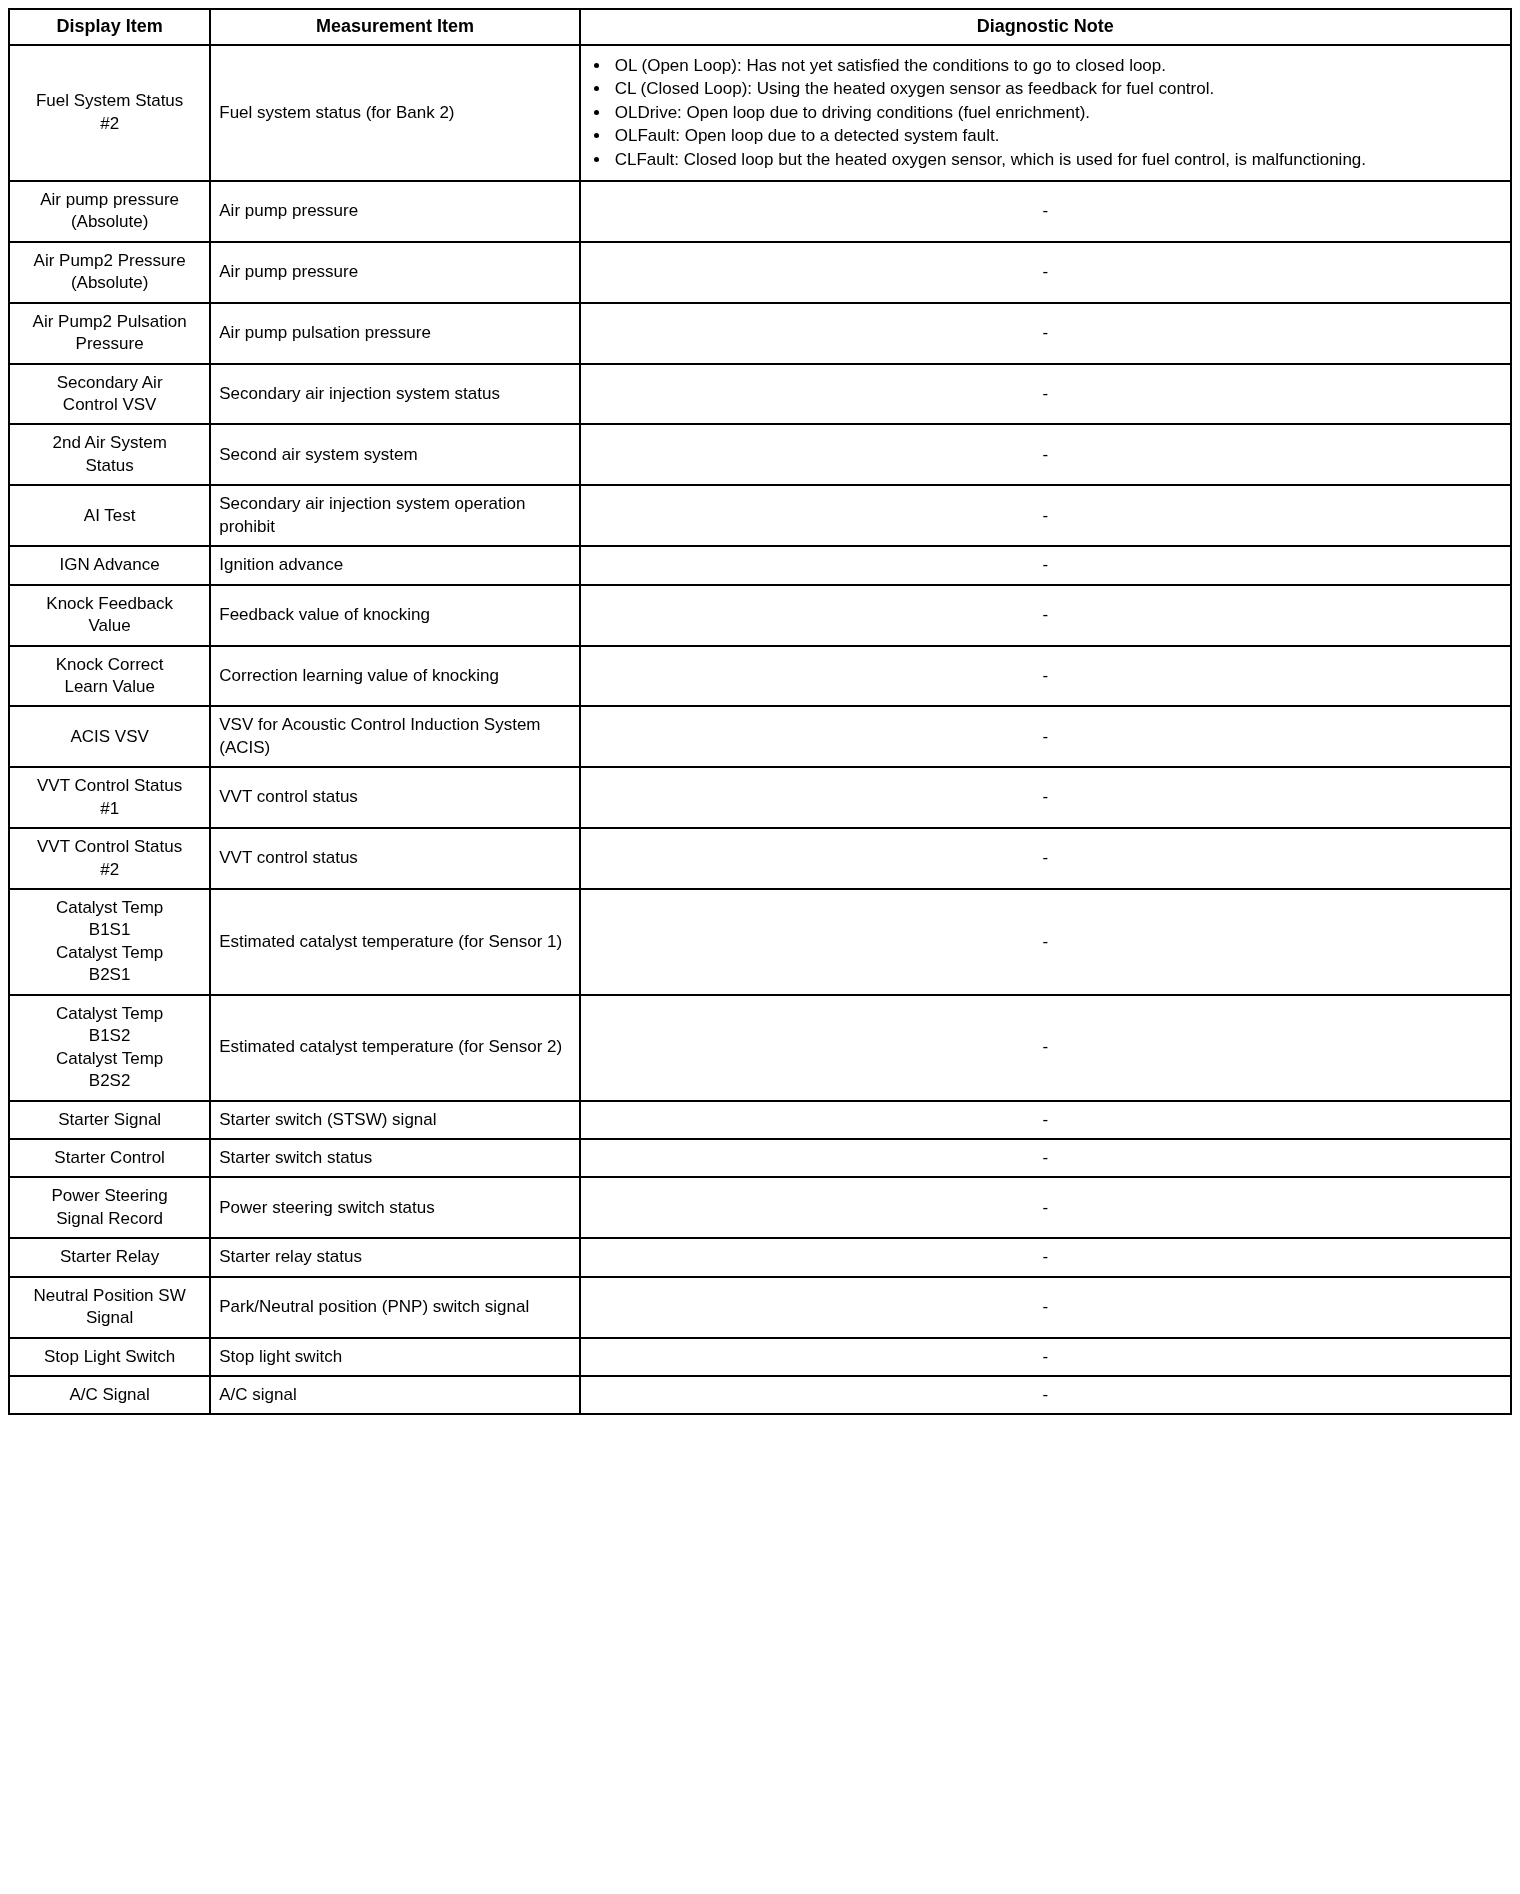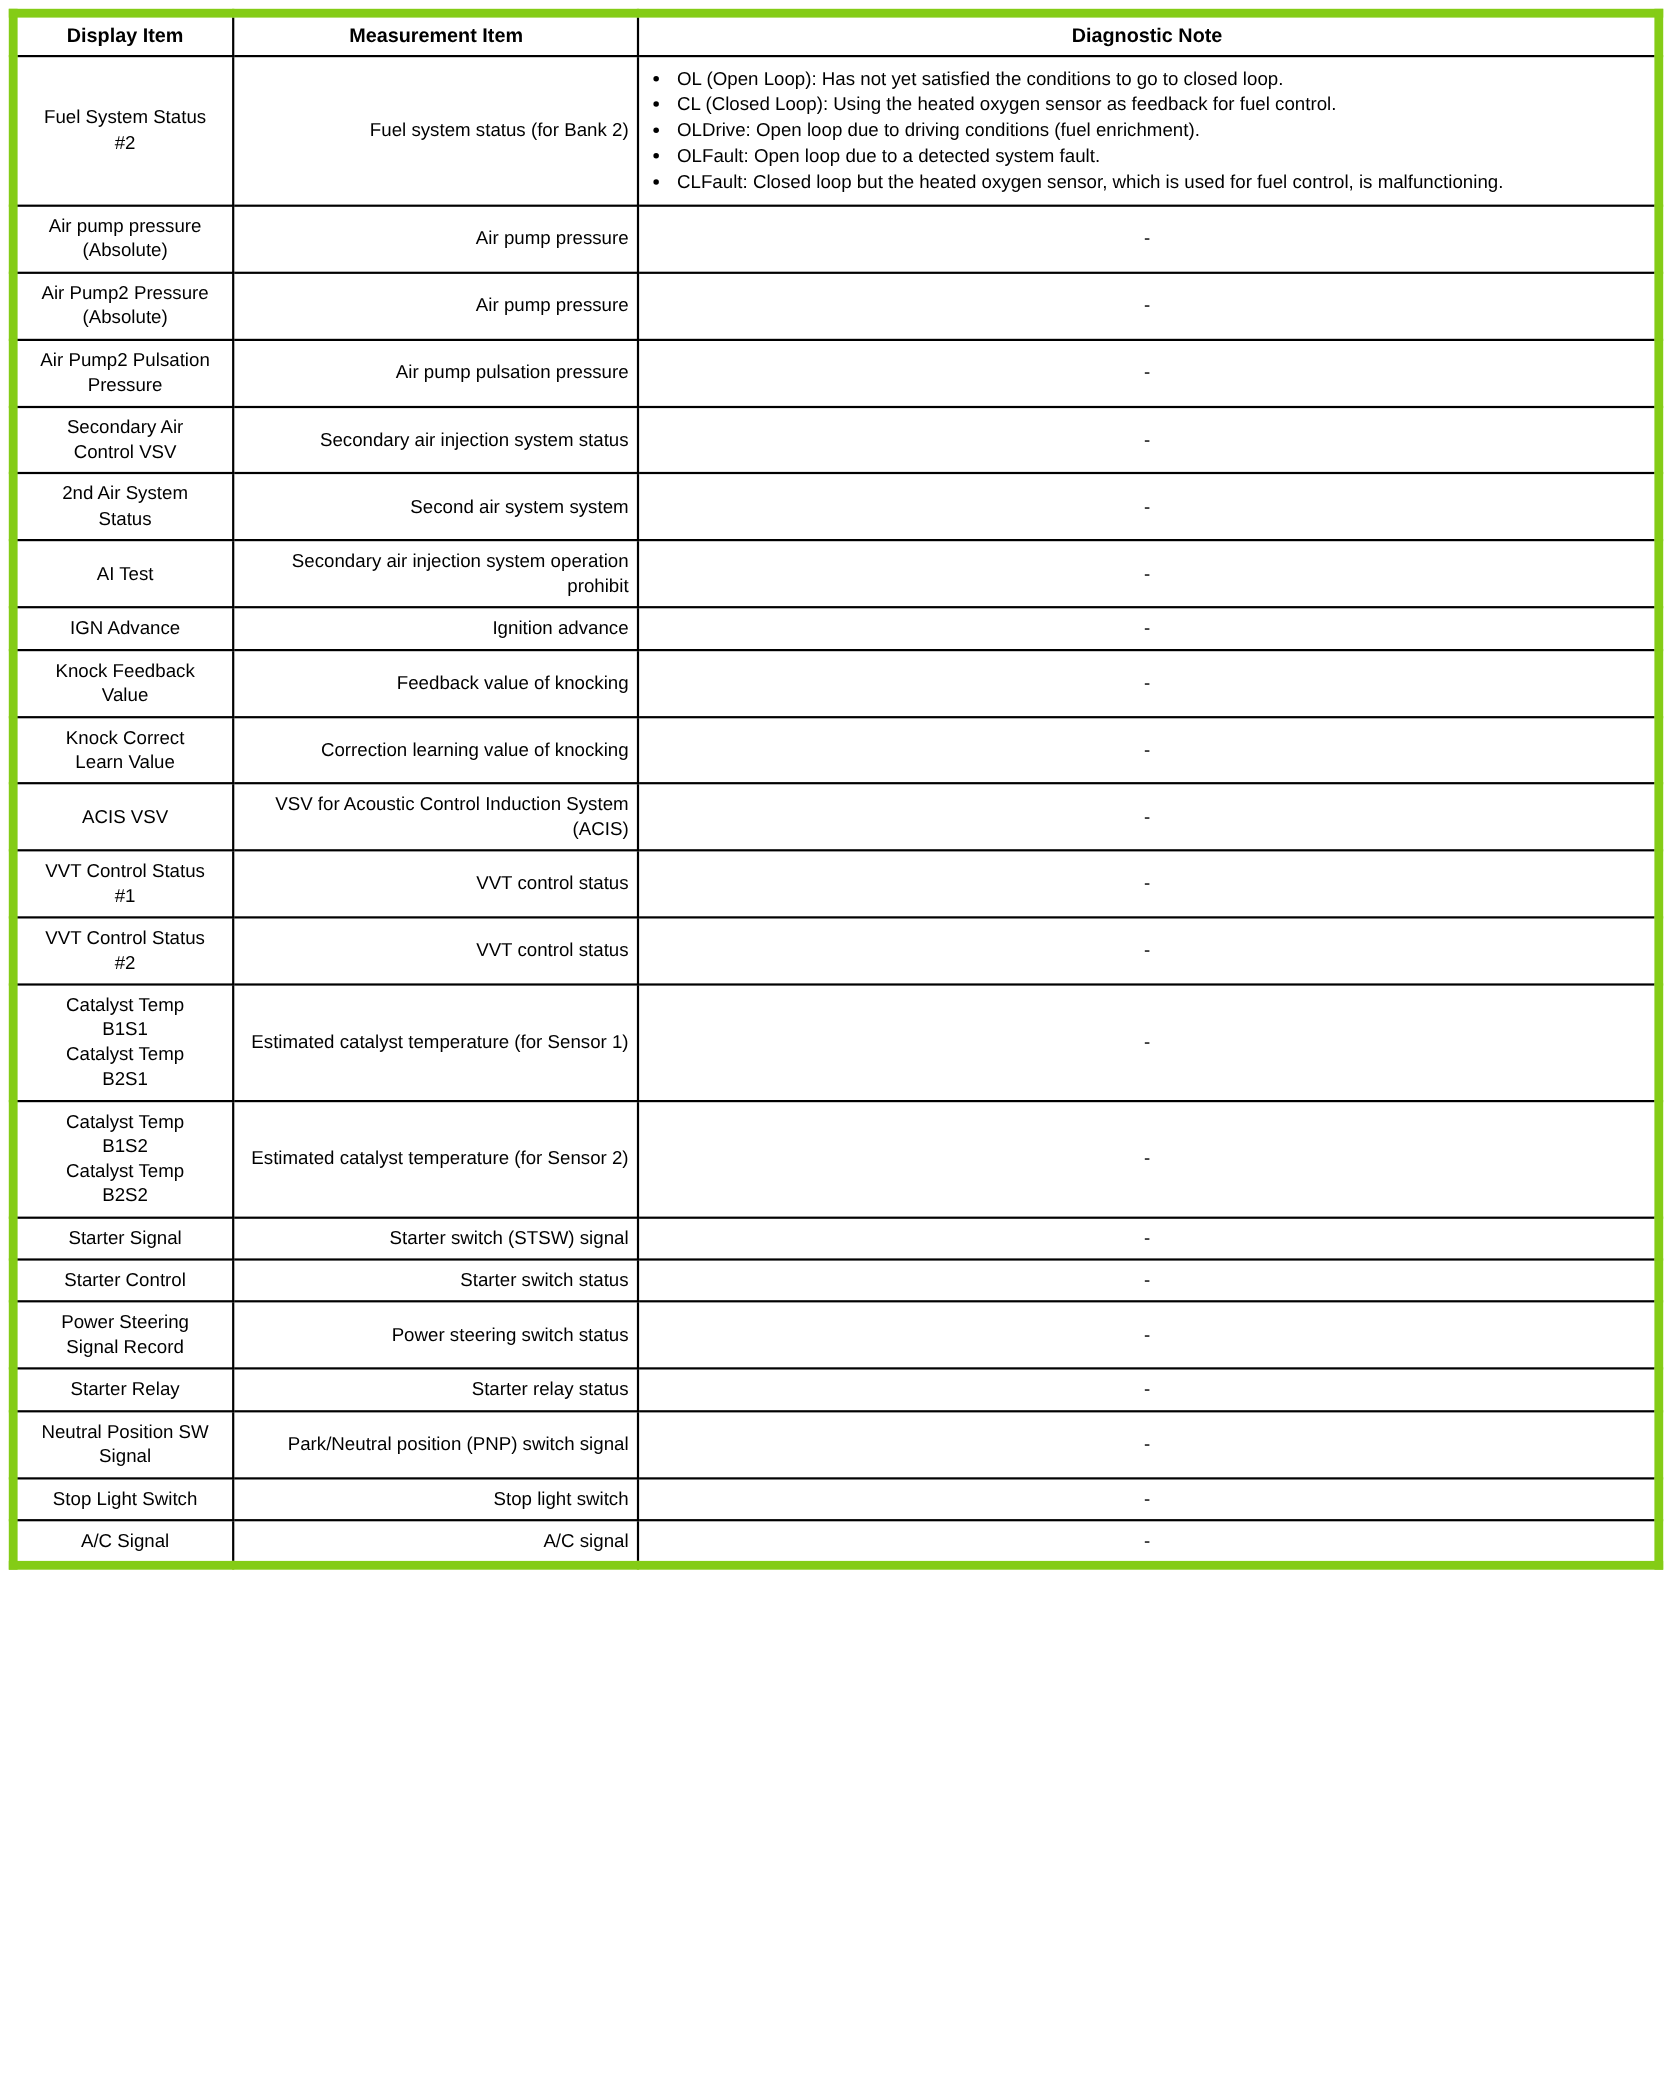--- a/index.html
+++ b/index.html
@@ -11,21 +11,21 @@
     color: #000000;
   }
   body {
     width: 1520px;
     min-height: 1894px;
     padding: 8px;
   }
   table.diag-table {
     width: 100%;
     border-collapse: collapse;
-    border: 8px solid #84cc16;
+    border: 2px solid #84cc16;
     table-layout: fixed;
   }
   .diag-table th, .diag-table td {
     border: 2px solid #000000;
     font-size: 17px;
     line-height: 1.32;
     vertical-align: middle;
     padding: 7px 8px;
     overflow-wrap: break-word;
   }
@@ -33,21 +33,21 @@
     font-weight: bold;
     text-align: center;
     font-size: 18px;
     padding: 5px 6px;
   }
   td.display-cell {
     text-align: center;
     white-space: pre-line;
   }
   td.measurement-cell {
-    text-align: right;
+    text-align: left;
   }
   td.note-cell {
     text-align: center;
   }
   td.note-cell.has-bullets {
     text-align: left;
     padding: 8px 12px 8px 2px;
   }
   ul.note-list {
     margin: 0;

